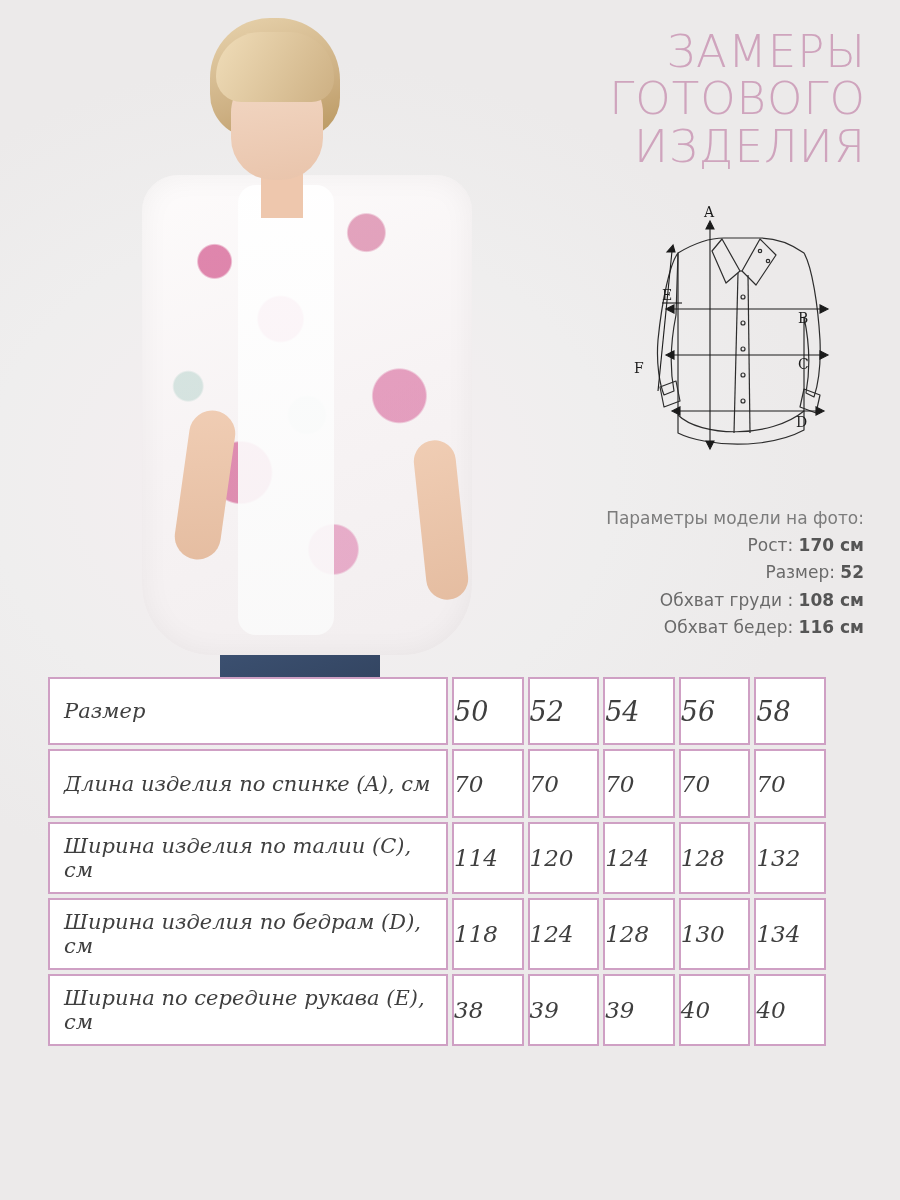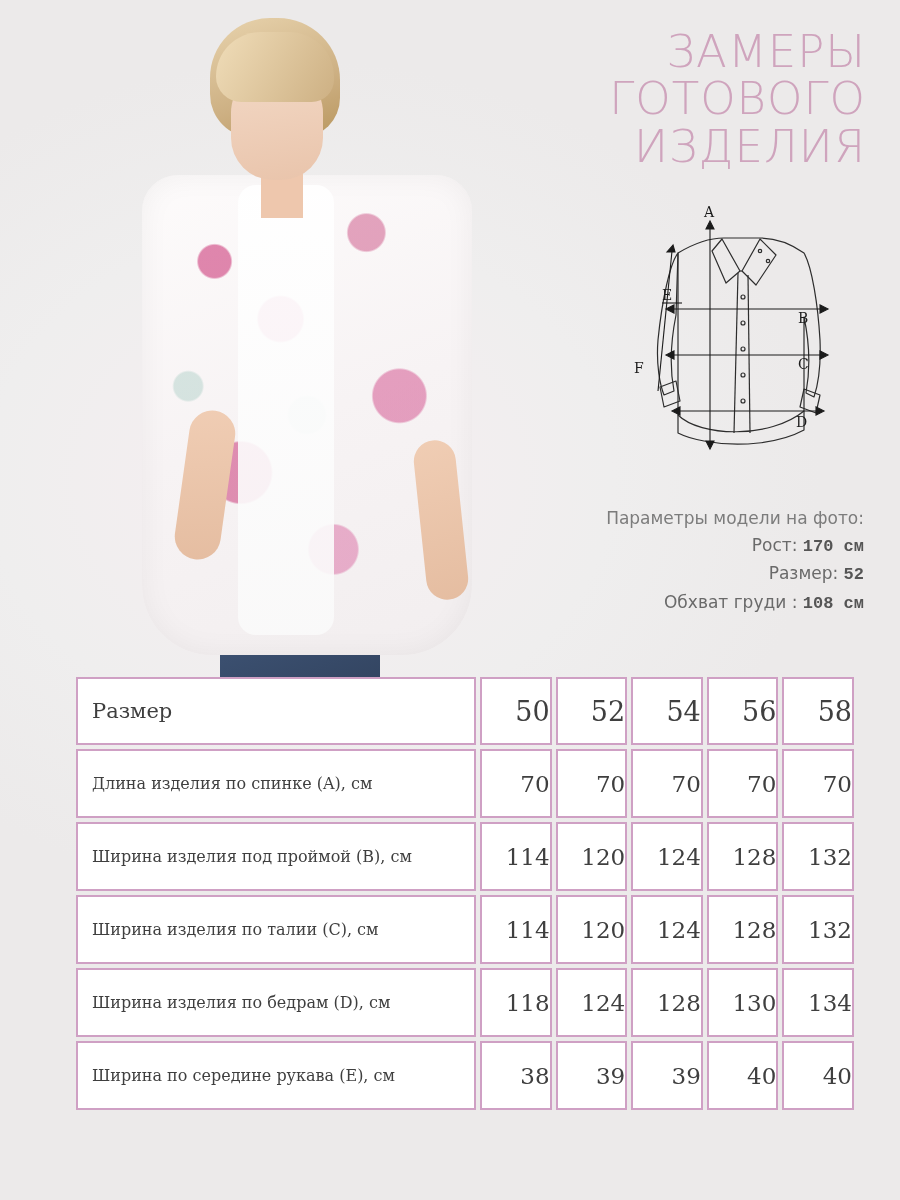--- a/index.html
+++ b/index.html
@@ -125,49 +125,50 @@
     position: absolute;
     right: 36px; top: 505px;
     width: 420px;
     text-align: right;
     color: #6a6a6a;
     font-family: "DejaVu Sans", sans-serif;
     font-size: 17px;
     line-height: 1.6;
   }
   .params .ttl { color: #7c7c7c; }
-  .params b { font-weight: 700; color: #555; font-family: Liberation Mono, monospace; }
+  .params b { font-weight: 700; color: #555; }
 
   
   .table-wrap {
     position: absolute;
-    left: 72px; top: 673px;
+    left: 44px; top: 673px;
     width: 786px;
+    font-style: italic;
   }
   table {
     width: 100%;
     border-collapse: separate;
     border-spacing: 4px;
     table-layout: fixed;
   }
   td, th {
     background: #ffffff;
     border: 2px solid #cfa0c4;
     font-weight: normal;
     font-family: "DejaVu Serif", serif;
     color: #3f3f3f;
   }
   .c-label {
     text-align: left;
     padding: 10px 14px;
-    font-size: 16px;
+    font-size: 21px;
     width: 400px;
   }
   .c-val {
-    text-align: right;
+    text-align: left;
     font-size: 23px;
     padding: 9px 0;
   }
   thead .c-label { font-size: 21px; }
   thead .c-val { font-size: 27px; }
   tr.head td { height: 68px; }
   tbody td { height: 69px; }
 </style>
 </head>
 <body>
@@ -264,20 +265,24 @@
     <b>170 см</b>
   </div>
   <div>
     <span>Размер:</span>
     <b>52</b>
   </div>
   <div>
     <span>Обхват груди :</span>
     <b>108 см</b>
   </div>
+  <div>
+    <span>Обхват бедер:</span>
+    <b>116 см</b>
+  </div>
 </div>
 
 <div class="table-wrap">
   <table>
     <thead>
       <tr class="head">
         <td class="c-label">Размер</td>
         <td class="c-val">50</td>
         <td class="c-val">52</td>
         <td class="c-val">54</td>
@@ -288,28 +293,20 @@
     <tbody>
       <tr>
         <td class="c-label">Длина изделия по спинке (A), см</td>
         <td class="c-val">70</td>
         <td class="c-val">70</td>
         <td class="c-val">70</td>
         <td class="c-val">70</td>
         <td class="c-val">70</td>
       </tr>
       <tr>
-        <td class="c-label">Ширина изделия под проймой (B), см</td>
-        <td class="c-val">114</td>
-        <td class="c-val">120</td>
-        <td class="c-val">124</td>
-        <td class="c-val">128</td>
-        <td class="c-val">132</td>
-      </tr>
-      <tr>
         <td class="c-label">Ширина изделия по талии (C), см</td>
         <td class="c-val">114</td>
         <td class="c-val">120</td>
         <td class="c-val">124</td>
         <td class="c-val">128</td>
         <td class="c-val">132</td>
       </tr>
       <tr>
         <td class="c-label">Ширина изделия по бедрам (D), см</td>
         <td class="c-val">118</td>

